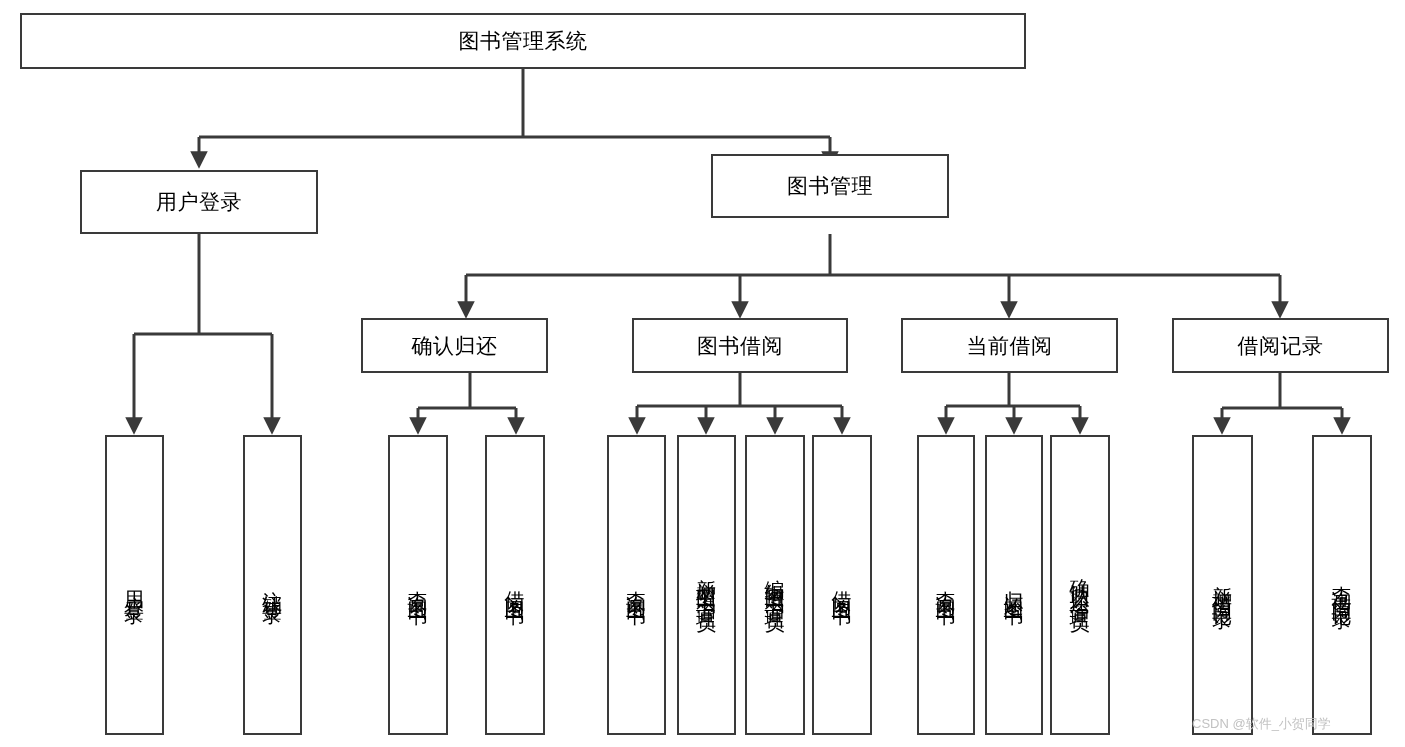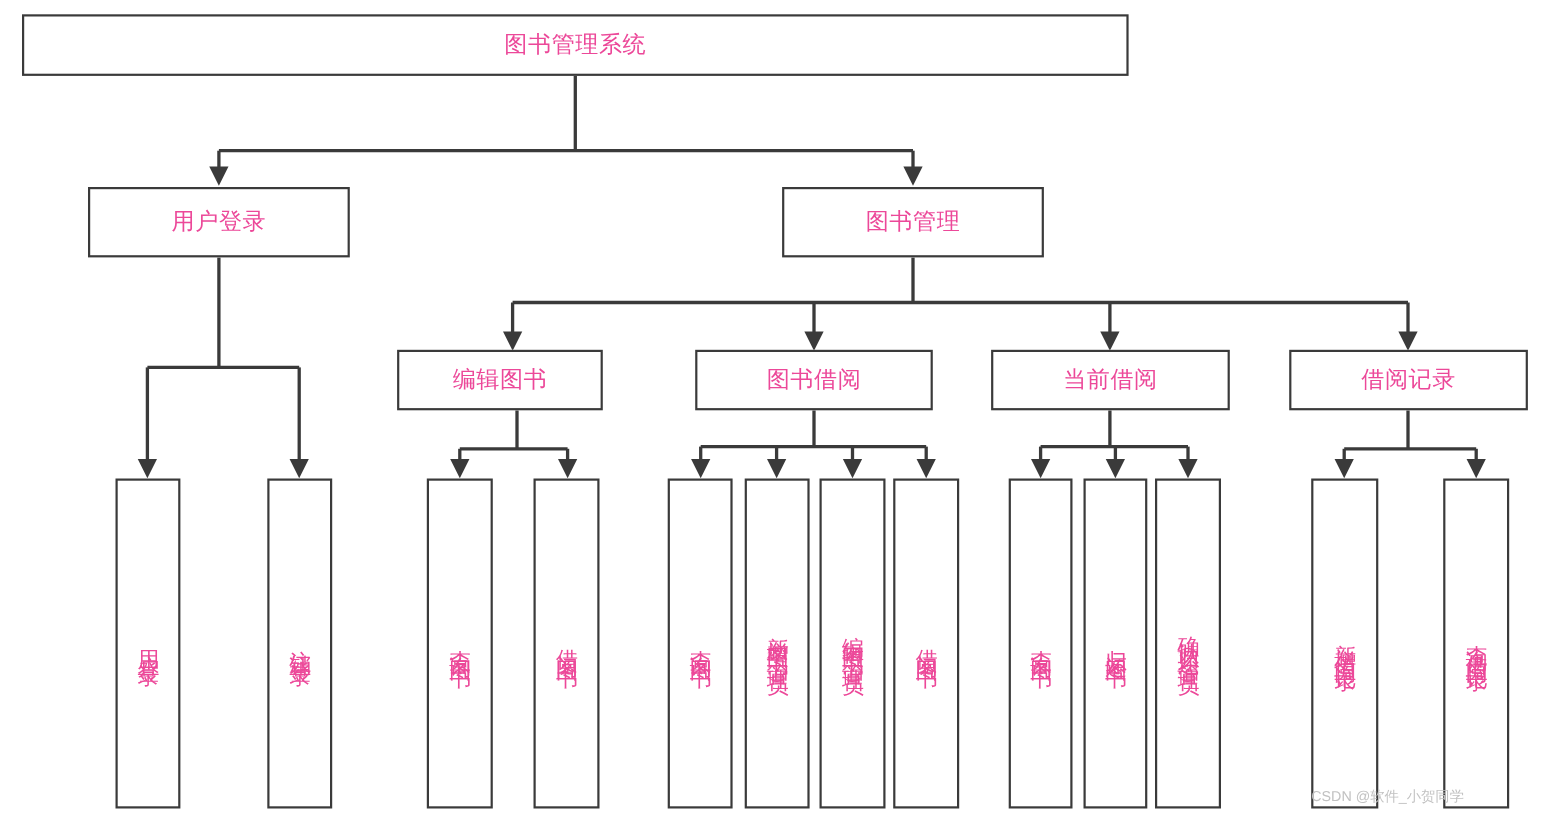--- a/index.html
+++ b/index.html
@@ -33,21 +33,21 @@
     display: flex;
     align-items: center;
     justify-content: center;
     color: #2b2b2b;
     z-index: 2;
   }
   .node-label {
     display: block;
     text-align: center;
     line-height: 1.12;
-    color: #ec4899;
+    color: #000000;
     white-space: pre-line;
   }
   .node.horiz .node-label {
     font-size: 21px;
     letter-spacing: 0.5px;
   }
   .node.vert {
     align-items: center;
     justify-content: center;
   }
@@ -124,26 +124,26 @@
   </svg>
 
   <div class="node horiz" style="left:20px; top:13px; width:1006px; height:56px;">
     <span class="node-label">图书管理系统</span>
   </div>
 
   <div class="node horiz" style="left:80px; top:170px; width:238px; height:64px;">
     <span class="node-label">用户登录</span>
   </div>
 
-  <div class="node horiz" style="left:711px; top:170px; width:238px; height:64px;">
+  <div class="node horiz" style="left:711px; top:154px; width:238px; height:64px;">
     <span class="node-label">图书管理</span>
   </div>
 
   <div class="node horiz" style="left:361px; top:318px; width:187px; height:55px;">
-    <span class="node-label">编辑图书</span>
+    <span class="node-label">确认归还</span>
   </div>
 
   <div class="node horiz" style="left:632px; top:318px; width:216px; height:55px;">
     <span class="node-label">图书借阅</span>
   </div>
 
   <div class="node horiz" style="left:1172px; top:318px; width:217px; height:55px;">
     <span class="node-label">借阅记录</span>
   </div>
 

